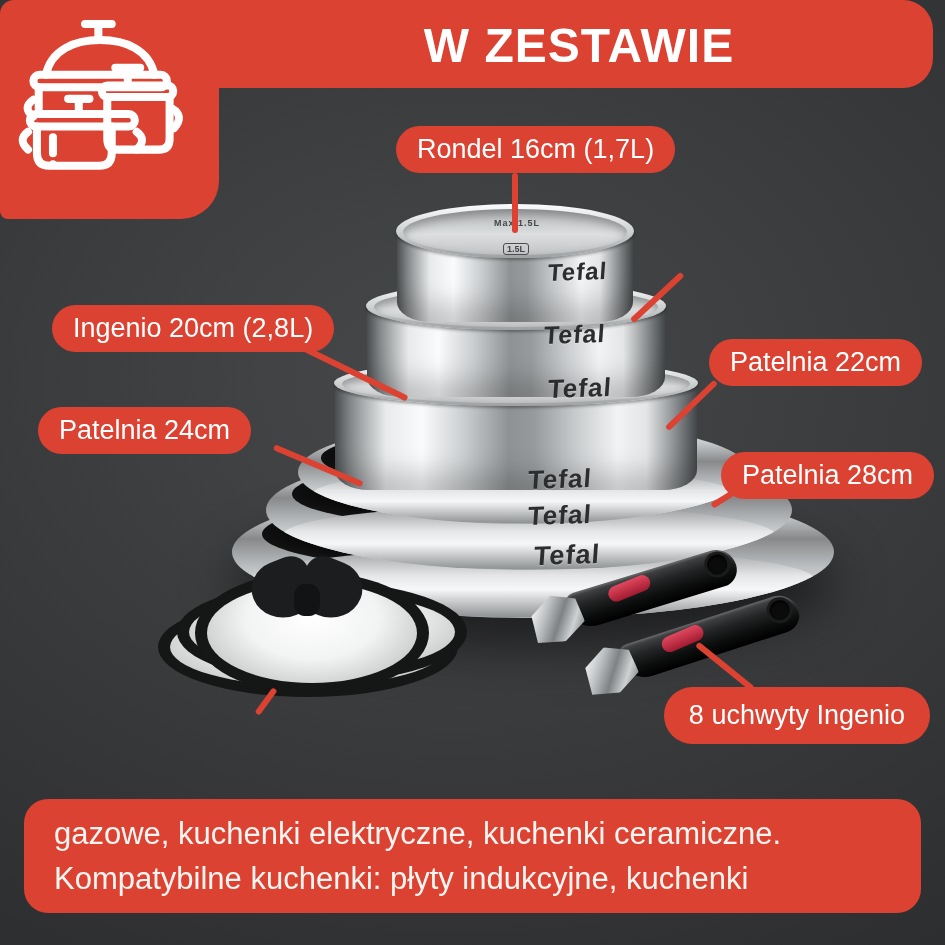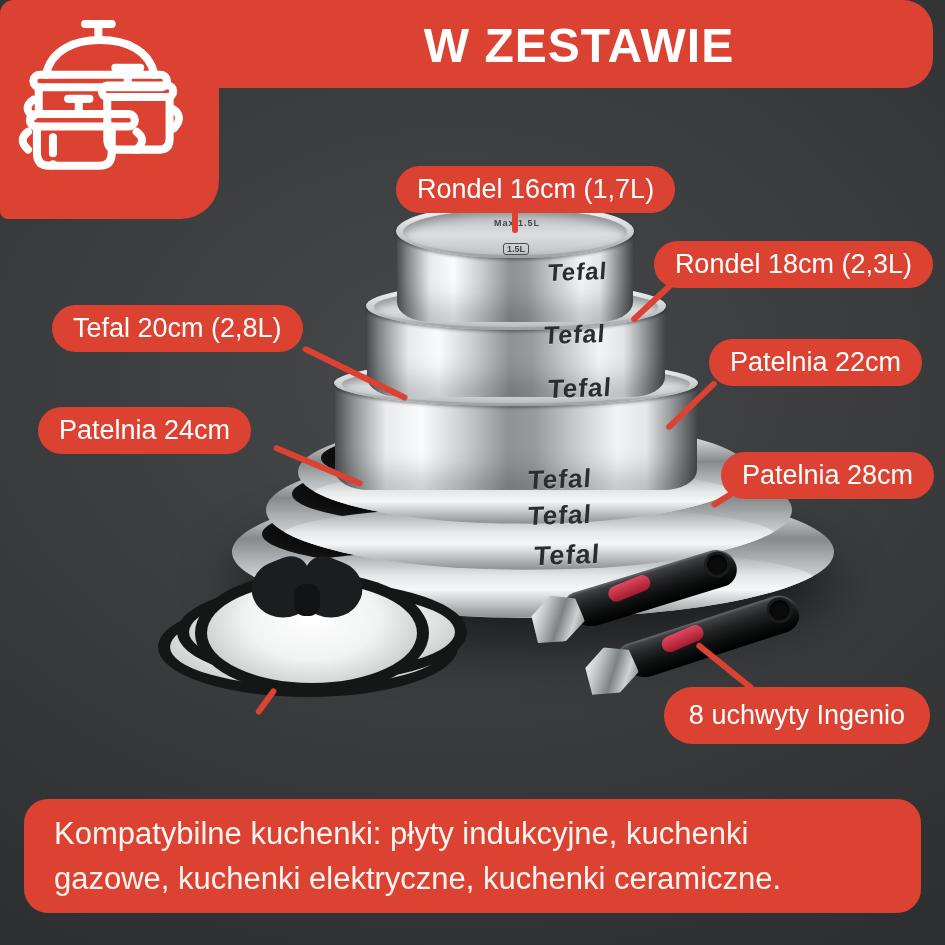--- a/index.html
+++ b/index.html
@@ -208,26 +208,25 @@
 
   <div class="line vert" style="left:512px;top:173px;height:60px;"></div>
   <div class="line" style="left:632px;top:318px;width:69px;transform:rotate(-43deg);"></div>
   <div class="line" style="left:303px;top:345px;width:116px;transform:rotate(26deg);"></div>
   <div class="line" style="left:667px;top:426px;width:68px;transform:rotate(-44deg);"></div>
   <div class="line" style="left:274px;top:444px;width:96px;transform:rotate(23deg);"></div>
   <div class="line" style="left:712px;top:503px;width:53px;transform:rotate(-32deg);"></div>
   <div class="line" style="left:257px;top:711px;width:31px;transform:rotate(-54deg);"></div>
   <div class="line" style="left:697px;top:641px;width:72px;transform:rotate(39deg);"></div>
 
-  <div class="pill" style="left:396px;top:126px;margin-top:40px;">Rondel 16cm (1,7L)</div>
-  <div class="pill" style="right:12px;top:241px;">Rondel 18cm (2,3L)</div>
-  <div class="pill" style="left:52px;top:305px;">Tefal 20cm (2,8L)</div>
+  <div class="pill" style="left:396px;top:126px;">Rondel 16cm (1,7L)</div>
+  <div class="pill" style="left:52px;top:305px;">Ingenio 20cm (2,8L)</div>
   <div class="pill" style="right:23px;top:339px;">Patelnia 22cm</div>
   <div class="pill" style="left:38px;top:407px;">Patelnia 24cm</div>
   <div class="pill" style="right:11px;top:432px;margin-top:20px;">Patelnia 28cm</div>
   <div class="pill tall" style="right:15px;top:687px;">8 uchwyty Ingenio</div>
 
   <div class="footer-box">
+    <div>gazowe, kuchenki elektryczne, kuchenki ceramiczne.</div>
     <div>Kompatybilne kuchenki: płyty indukcyjne, kuchenki</div>
-    <div>gazowe, kuchenki elektryczne, kuchenki ceramiczne.</div>
   </div>
 
 </div>
 
 </body></html>

